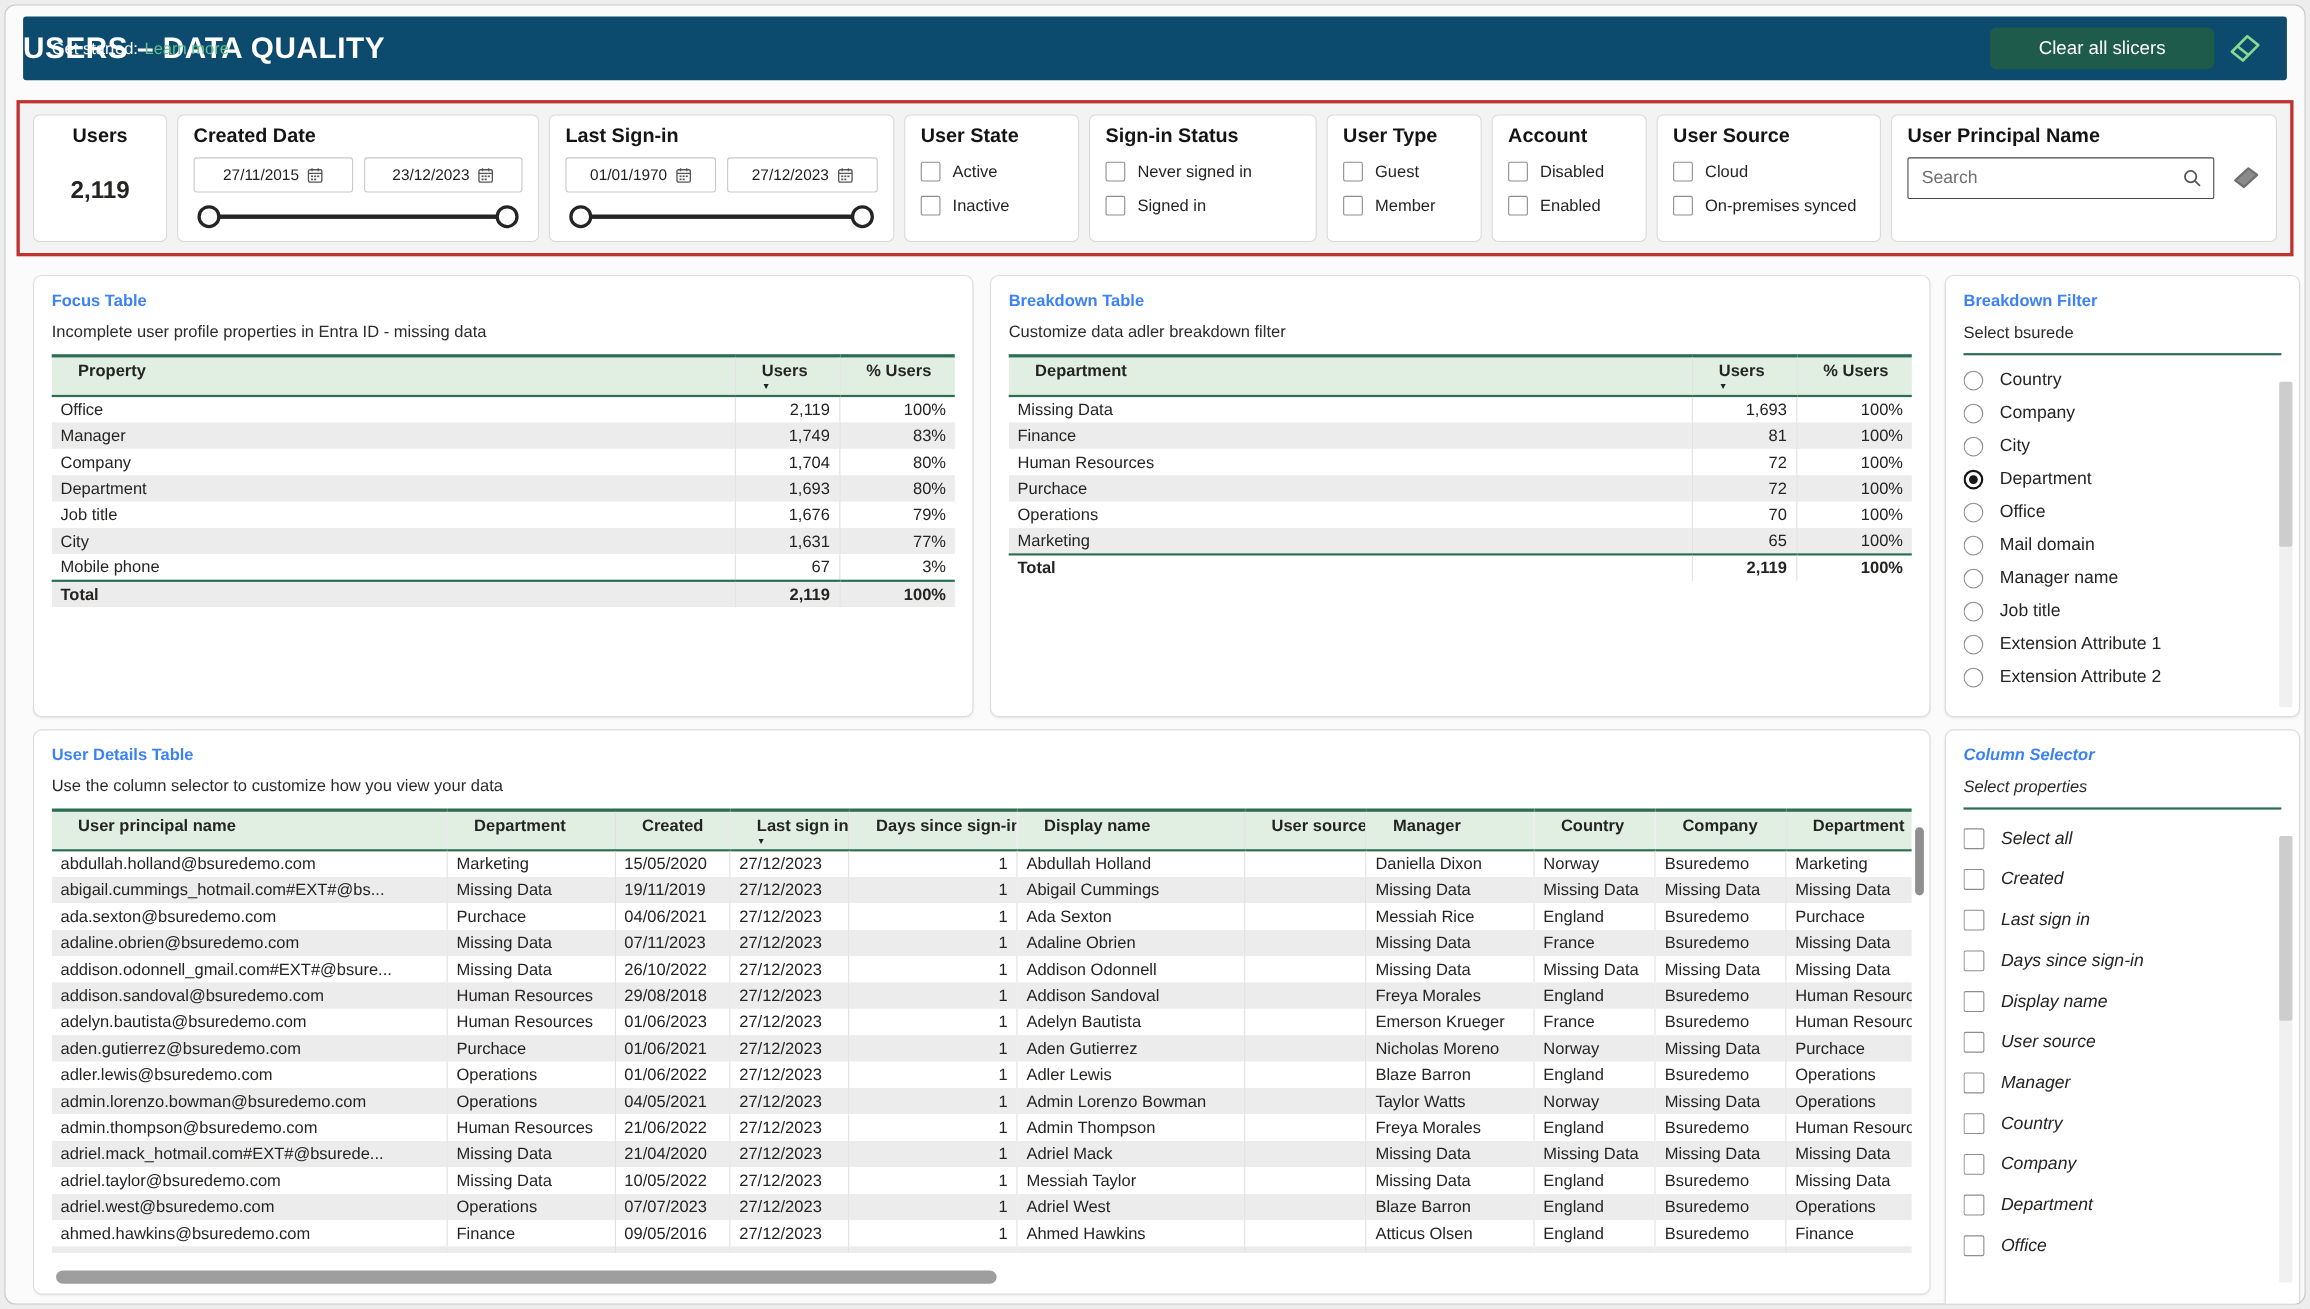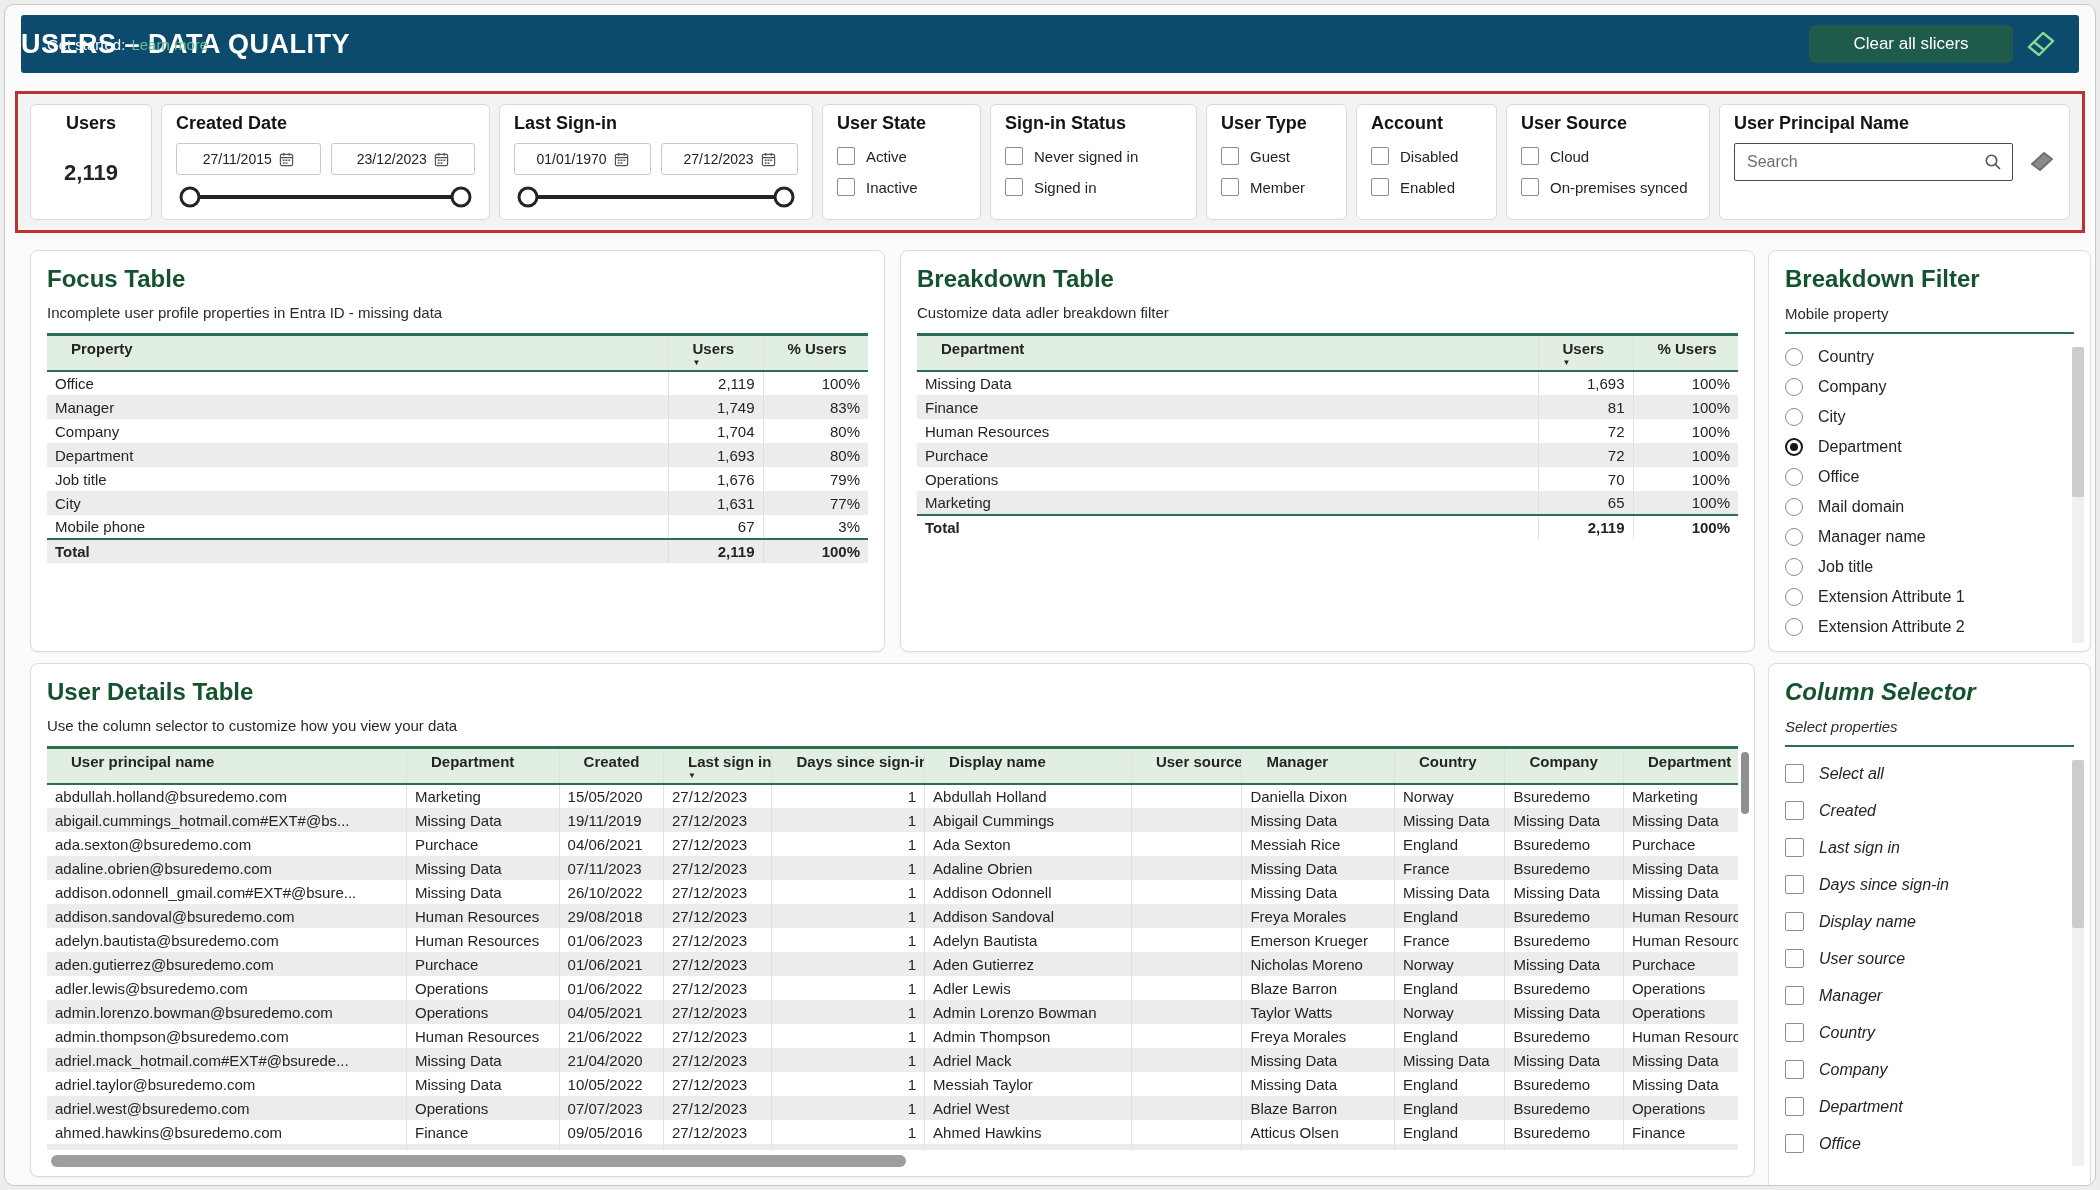--- a/index.html
+++ b/index.html
@@ -113,21 +113,21 @@
   
   .card {
     position: absolute;
     background: #fff;
     border: 1px solid #dcdcdc;
     border-radius: 8px;
     box-shadow: 0 1px 2px rgba(0,0,0,0.05);
     padding: 14px 16px;
     overflow: hidden;
   }
-  .card-title { font-size: 24px; font-weight: bold; color: #14532d; }
+  .card-title { font-size: 15px; font-weight: bold; color: #3b82f6; }
   .card-sub { font-size: 15px; color: #2b2b2b; margin-top: 11px; }
 
   #focus-card      { left: 25px;   top: 245px; width: 855px;  height: 402px; }
   #breakdown-card  { left: 895px;  top: 245px; width: 855px;  height: 402px; }
   #bfilter-card    { left: 1763px; top: 245px; width: 323px;  height: 402px; }
   #udetails-card   { left: 25px;   top: 658px; width: 1725px; height: 514px; }
   #colsel-card     { left: 1763px; top: 658px; width: 323px;  height: 531px; font-style: italic; }
 
   
   .pbi-table {
@@ -521,21 +521,21 @@
             <td>Total</td>
             <td class="num">2,119</td>
             <td class="num">100%</td>
           </tr>
         </tbody>
     </table>
   </div>
 
   <div class="card" id="bfilter-card">
     <div class="card-title">Breakdown Filter</div>
-    <div class="panel-sub">Mobile property</div>
+    <div class="panel-sub">Select bsurede</div>
     <div class="option-list" id="bfilter-list" style="height:300px; padding-right:24px;">
         <div class="radio-item">
           <span class="rb"></span>
           <span>Country</span>
         </div>
         <div class="radio-item">
           <span class="rb"></span>
           <span>Company</span>
         </div>
         <div class="radio-item">

